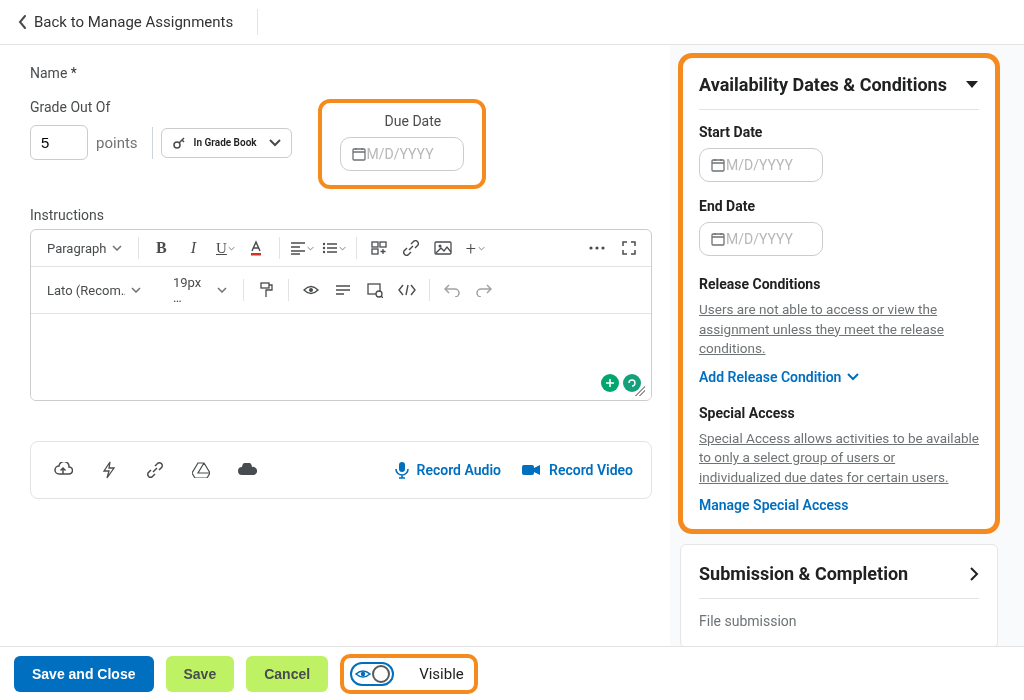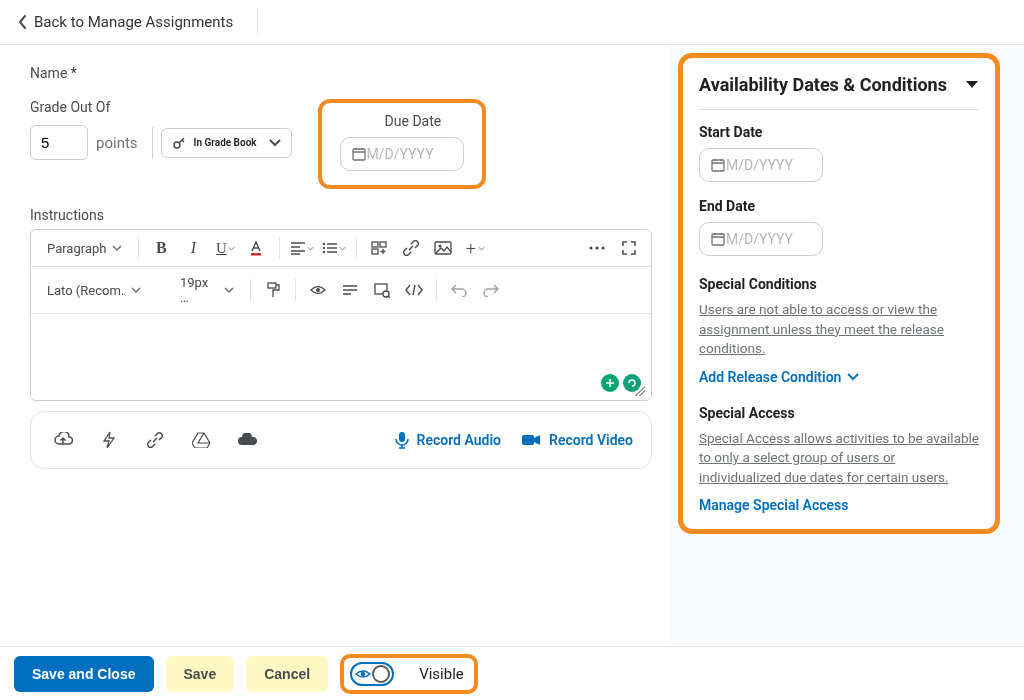--- a/index.html
+++ b/index.html
@@ -30,41 +30,41 @@
   .rte-wrap { border:1px solid #ccc; border-radius:6px; margin-top:6px; overflow:hidden; }
   .rte-toolbar1, .rte-toolbar2 { display:flex; align-items:center; gap:4px; padding:4px 8px; border-bottom:1px solid #e3e3e3; }
   .rte-btn { width:28px; height:28px; display:flex; align-items:center; justify-content:center; border-radius:4px; cursor:pointer; color:#494c4e;}
   .rte-sel { display:flex; align-items:center; gap:6px; padding:4px 8px; border-radius:4px; cursor:pointer; font-size:13px; color:#494c4e;}
   .rte-sel svg{flex-shrink:0;}
   .rte-sep { width:1px; height:22px; background:#e3e3e3; margin:0 4px; }
   .rte-body { height:86px; position:relative; background:#fff;}
   .rte-badges { position:absolute; right:10px; bottom:8px; display:flex; gap:4px; align-items:center;}
   .rte-resize { position:absolute; right:4px; bottom:2px; color:#888; font-size:16px; pointer-events:none;}
   .rte-resize::after{content:"";position:absolute;right:2px;bottom:2px;width:10px;height:10px;background:linear-gradient(135deg,transparent 0,transparent 50%,#999 50%,#999 60%,transparent 60%,transparent 70%,#999 70%,#999 80%,transparent 80%);}
-  .media-bar { border:1px solid #e3e3e3; border-radius:14px; margin-top:10px; display:flex; align-items:center; padding:14px 18px; }
+  .media-bar { border:1px solid #e3e3e3; border-radius:8px; margin-top:40px; display:flex; align-items:center; padding:14px 18px; }
   .media-icons { display:flex; gap:18px; color:#494c4e; }
   .media-spacer { flex:1; }
   .media-link { display:flex; align-items:center; gap:8px; color:#006fbf; font-weight:600; font-size:14px; cursor:pointer; margin-left:20px;}
   
   .panel { background:#fff; border:1px solid #e6e6e6; border-radius:6px; margin-bottom:12px; padding:18px 18px; position:relative;}
   .panel-title-row { display:flex; align-items:center; justify-content:space-between; cursor:pointer; }
   .panel-title { font-size:18px; font-weight:700; color:#202122; }
   .panel-hr { height:1px; background:#e3e3e3; margin:14px 0; }
   .panel-sub { font-size:14px; font-weight:700; color:#202122; margin-bottom:8px; }
   .panel-text { font-size:13.5px; color:#6e7376; line-height:1.45; margin-top:4px;text-decoration:underline;}
   .panel-link { color:#006fbf; font-weight:600; font-size:14px; cursor:pointer; display:inline-flex; align-items:center; gap:6px; margin-top:10px;}
   .panel .date-box { margin-top:4px; }
   .panel.sub-comp .panel-sub-text { color:#6e7376; font-size:14px; margin-top:14px;}
   .panel.avail { position:relative; }
   .avail-highlight { position:absolute; inset:-3px; border:5px solid #f58b1f; border-radius:14px; pointer-events:none; }
   
   .footer-bar { position:absolute; left:0; right:0; bottom:0; height:54px; border-top:1px solid #e3e3e3; display:flex; align-items:center; padding:0 14px; gap:12px; background:#fff; z-index:5;}
   .btn { border-radius:6px; padding:10px 18px; font-size:14px; font-weight:600; cursor:pointer; border:none;}
   .btn-primary { background:#006fbf; color:#fff; }
-  .btn-secondary { background:#fef9c3; color:#494c4e; }
+  .btn-secondary { background:#bef264; color:#494c4e; }
   .vis-highlight { border:4px solid #f58b1f; border-radius:10px; padding:4px 10px 4px 6px; display:flex; align-items:center; gap:25px;}
   .toggle { width:44px; height:24px; border:2px solid #006fbf; border-radius:14px; position:relative; cursor:pointer; background:#fff;}
   .toggle .eye { position:absolute; left:3px; top:2px; width:16px; height:16px; color:#006fbf; }
   .toggle .knob { position:absolute; right:2px; top:1px; width:18px; height:18px; border-radius:50%; border:2px solid #565a5c; background:#fff;}
   .vis-label { font-size:15px; color:#202122; }
   .spacer-grow{flex:1;}
   svg{display:block;}
 </style>
 </head>
 <body>
@@ -206,21 +206,21 @@
             </svg>
           </div>
       </div>
       <div class="rte-toolbar2">
         <div class="rte-sel" style="width:110px;">
             <span style="white-space:nowrap;overflow:hidden;">Lato (Recom…</span>
             <svg width="10" height="6" viewBox="0 0 10 6">
               <path d="M1 1 L5 5 L9 1" stroke="#6e7376" stroke-width="1.5" fill="none"></path>
             </svg>
           </div>
-        <div class="rte-sel" style="width:70px;margin-left:19px;">
+        <div class="rte-sel" style="width:70px;margin-left:12px;">
             <span>19px …</span>
             <svg width="10" height="6" viewBox="0 0 10 6">
               <path d="M1 1 L5 5 L9 1" stroke="#6e7376" stroke-width="1.5" fill="none"></path>
             </svg>
           </div>
         <div class="rte-sep"></div>
         <div class="rte-btn">
             <svg width="16" height="16" viewBox="0 0 16 16">
               <rect x="3" y="1" width="8" height="5" stroke="#494c4e" stroke-width="1.3" fill="none"></rect>
               <path d="M11 3 H14 V8 H8 V15" stroke="#494c4e" stroke-width="1.3" fill="none"></path>
@@ -346,36 +346,46 @@
       <div style="height:16px;"></div>
       <div class="panel-sub">End Date</div>
       <div class="date-box">
         <svg width="16" height="16" viewBox="0 0 16 16">
             <rect x="2" y="3" width="12" height="11" rx="1" stroke="#6e7376" stroke-width="1.3" fill="none"></rect>
             <path d="M2 6 H14 M5 2 V4 M11 2 V4" stroke="#6e7376" stroke-width="1.3"></path>
           </svg>
         <span class="ph">M/D/YYYY</span>
       </div>
       <div style="height:20px;"></div>
-      <div class="panel-sub">Special Conditions</div>
+      <div class="panel-sub">Release Conditions</div>
       <div class="panel-text">Users are not able to access or view the assignment unless they meet the release conditions.</div>
       <div class="panel-link">
         <span>Add Release Condition</span>
         <svg width="12" height="8" viewBox="0 0 12 8">
             <path d="M1 1 L6 6 L11 1" stroke="#006fbf" stroke-width="2" fill="none"></path>
           </svg>
       </div>
       <div style="height:20px;"></div>
       <div class="panel-sub">Special Access</div>
       <div class="panel-text">Special Access allows activities to be available to only a select group of users or individualized due dates for certain users.</div>
       <div class="panel-link">
         <span>Manage Special Access</span>
       </div>
     </div>
 
+    <div class="panel sub-comp">
+      <div class="panel-title-row">
+        <span class="panel-title">Submission &amp; Completion</span>
+        <svg width="10" height="14" viewBox="0 0 10 14">
+            <path d="M2 1 L8 7 L2 13" stroke="#202122" stroke-width="2" fill="none"></path>
+          </svg>
+      </div>
+      <div class="panel-hr"></div>
+      <div class="panel-sub-text">File submission</div>
+    </div>
 
   </div>
 </div>
 
 <div class="footer-bar">
   <button class="btn btn-primary">Save and Close</button>
   <button class="btn btn-secondary">Save</button>
   <button class="btn btn-secondary">Cancel</button>
   <div class="vis-highlight">
     <div class="toggle">

